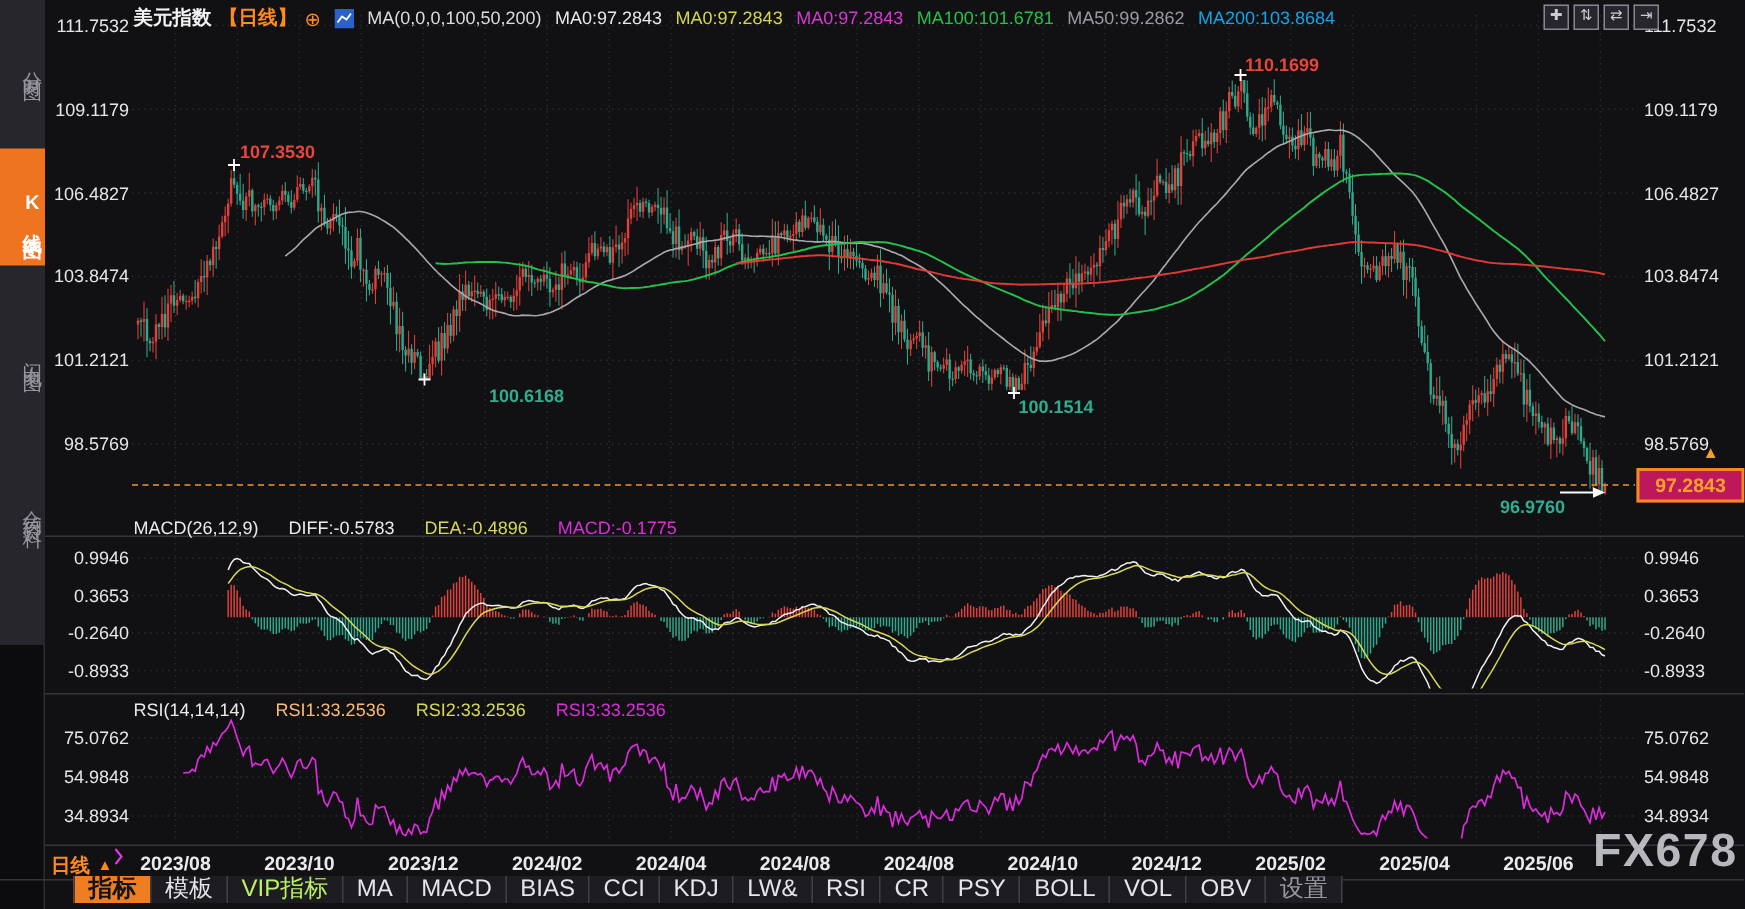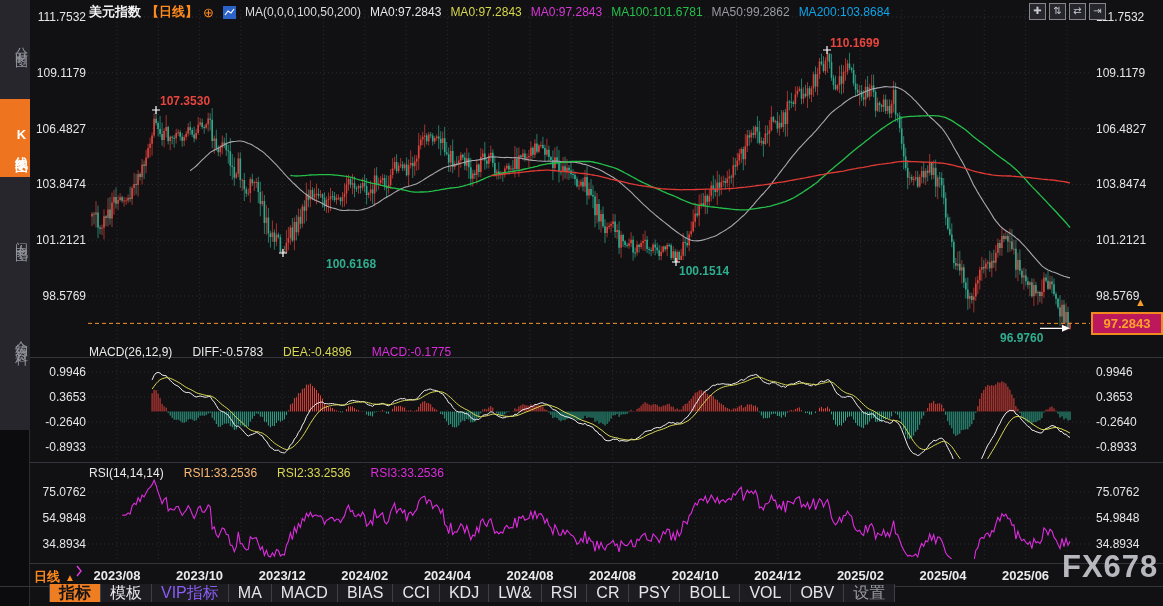--- a/index.html
+++ b/index.html
@@ -32,21 +32,21 @@
         color:#ffa22a;font-size:13px;font-weight:bold;text-align:center;line-height:19px;z-index:6;}
   #parrow{position:absolute;left:1135px;color:#f6a02c;font-size:11px;z-index:6;line-height:10px;}
   
   .dlab{position:absolute;top:568px;font-size:13px;font-weight:bold;color:#eaeaec;width:84px;text-align:center;z-index:4;}
   #plabel{position:absolute;left:34px;top:568px;color:#ff8a1e;font-weight:bold;font-size:13px;z-index:5;display:flex;gap:5px;align-items:center;}
   #plabel .tri{font-size:10px;}
   #tbar{position:absolute;left:50px;top:584px;display:flex;height:18px;font-size:16px;z-index:5;}
   .tab{padding:1px 9px;border-left:1px solid #3f3f47;border-right:1px solid #3f3f47;margin-left:-1px;
        background:#1c1c21;color:#e6e6ea;line-height:15px;cursor:pointer;white-space:nowrap;}
   .tab.active{background:#ef7e22;color:#141414;font-weight:bold;}
-  .tab.vip{color:#8b5cf6;}
+  .tab.vip{color:#bef264;}
   .tab.dim{color:#9a9aa2;}
   #wm{position:absolute;left:1062px;top:549px;font-size:31px;font-weight:bold;color:#cfcfd6;opacity:.88;letter-spacing:1px;z-index:7;}
   svg{position:absolute;left:0;top:0;z-index:1;}
 </style>
 </head>
 <body>
 
 <svg id="chart" width="1163" height="606">
     <defs>
       <clipPath id="clipMain">

